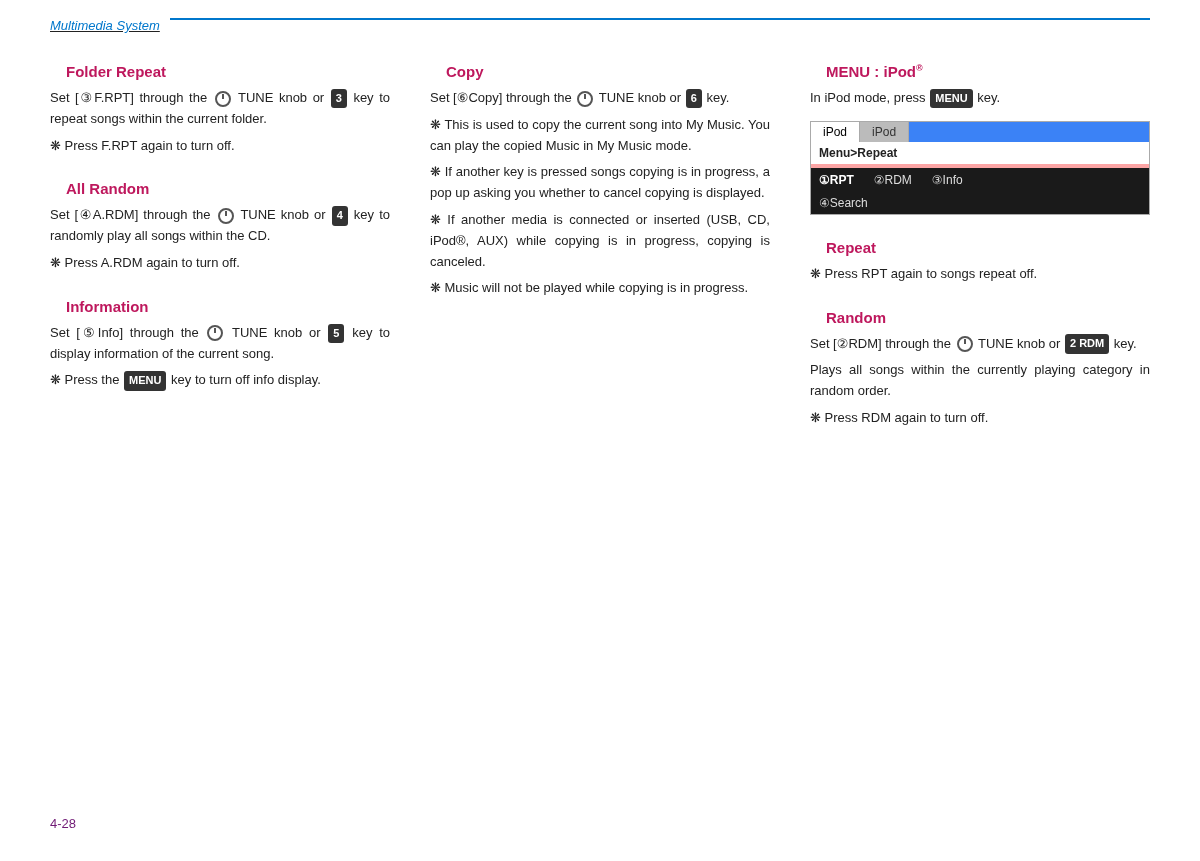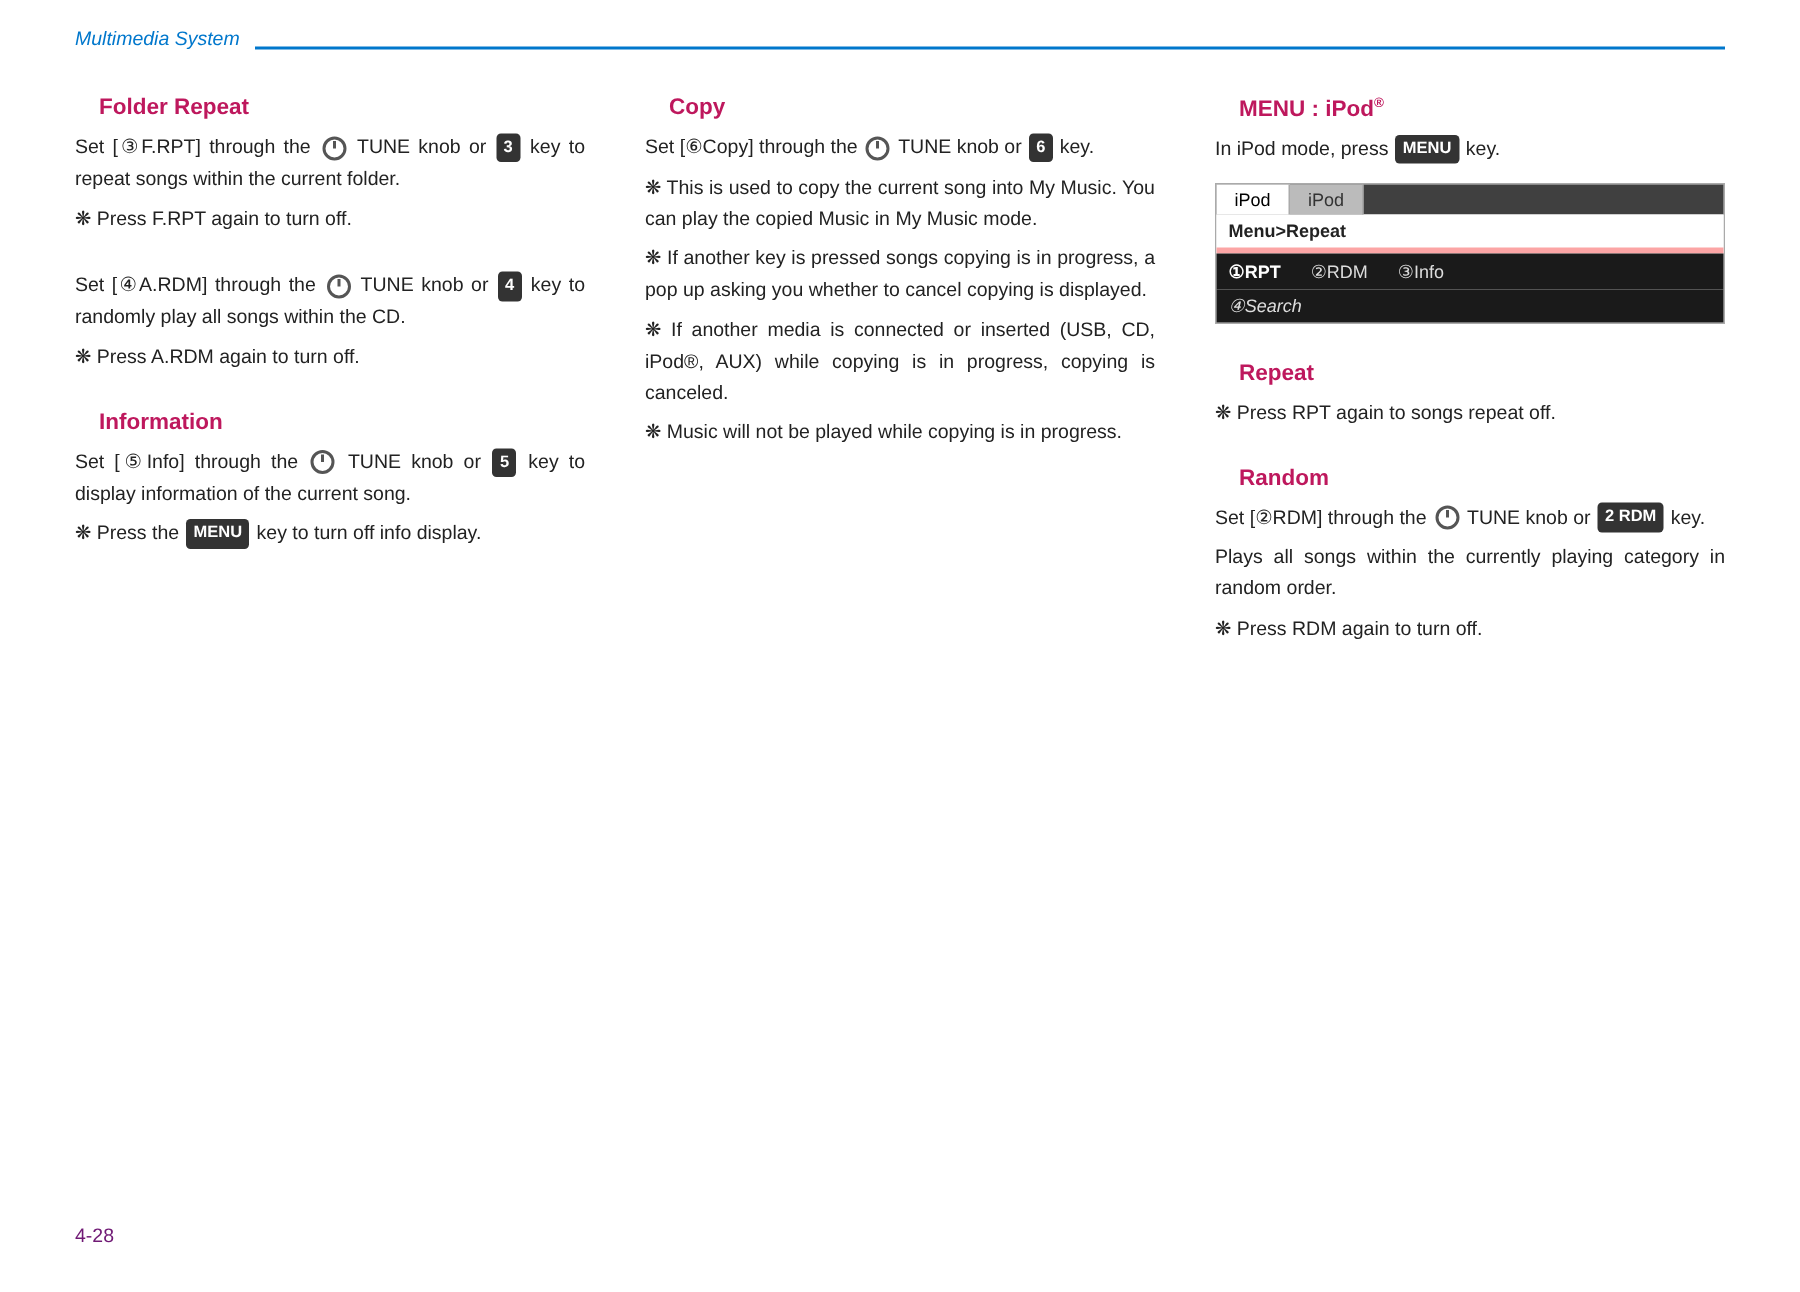--- a/index.html
+++ b/index.html
@@ -12,23 +12,24 @@
       min-height: 861px;
     }
 
     .page-container {
       padding: 0 50px 40px 50px;
     }
 
     
     .header {
       display: flex;
-      align-items: flex-end;
+      align-items: flex-start;
       margin-bottom: 30px;
       padding-top: 18px;
+      text-decoration: underline;
     }
     .header-title {
       font-size: 13px;
       color: #0077cc;
       font-style: italic;
       margin-right: 10px;
       white-space: nowrap;
     }
     .header-line {
       flex: 1;
@@ -109,21 +110,21 @@
     }
 
     
     .ipod-widget {
       border: 1px solid #aaa;
       margin: 12px 0;
       font-size: 12px;
     }
     .ipod-widget-tabs {
       display: flex;
-      background: #404040;
+      background: #3b82f6;
     }
     .ipod-tab {
       padding: 3px 12px;
       background: #bbb;
       font-size: 12px;
       color: #333;
       border-right: 1px solid #aaa;
     }
     .ipod-tab.active {
       background: #fff;
@@ -149,21 +150,20 @@
     }
     .ipod-option.highlighted {
       color: #fff;
       font-weight: bold;
     }
     .ipod-search-row {
       padding: 4px 8px;
       background: #1a1a1a;
       color: #ddd;
       font-size: 12px;
-      font-style: italic;
     }
 
     .page-number {
       position: absolute;
       bottom: 30px;
       left: 50px;
       font-size: 13px;
       color: #701a75;
     }
 
@@ -198,20 +198,21 @@
 
         <div class="section">
           <div class="section-title">Folder Repeat</div>
           <p>
             Set [<span>③F.RPT</span>] through the <span class="tune-knob"></span> TUNE knob or <span class="key-badge">3</span> key to repeat songs within the current folder.
           </p>
           <p class="note">Press F.RPT again to turn off.</p>
         </div>
 
         <div class="section">
+          <div class="section-title">All Random</div>
           <p>
             Set [<span>④A.RDM</span>] through the <span class="tune-knob"></span> TUNE knob or <span class="key-badge">4</span> key to randomly play all songs within the CD.
           </p>
           <p class="note">Press A.RDM again to turn off.</p>
         </div>
 
         <div class="section">
           <div class="section-title">Information</div>
           <p>
             Set [<span>⑤Info</span>] through the <span class="tune-knob"></span> TUNE knob or <span class="key-badge">5</span> key to display information of the current song.

